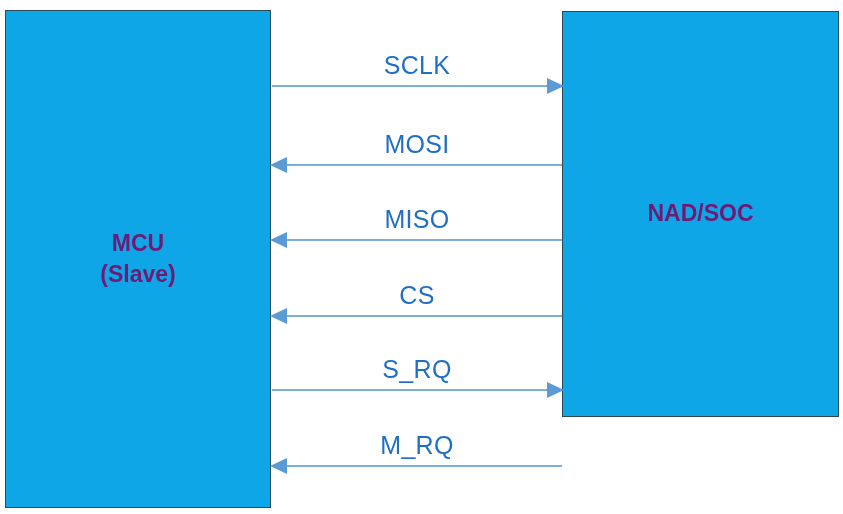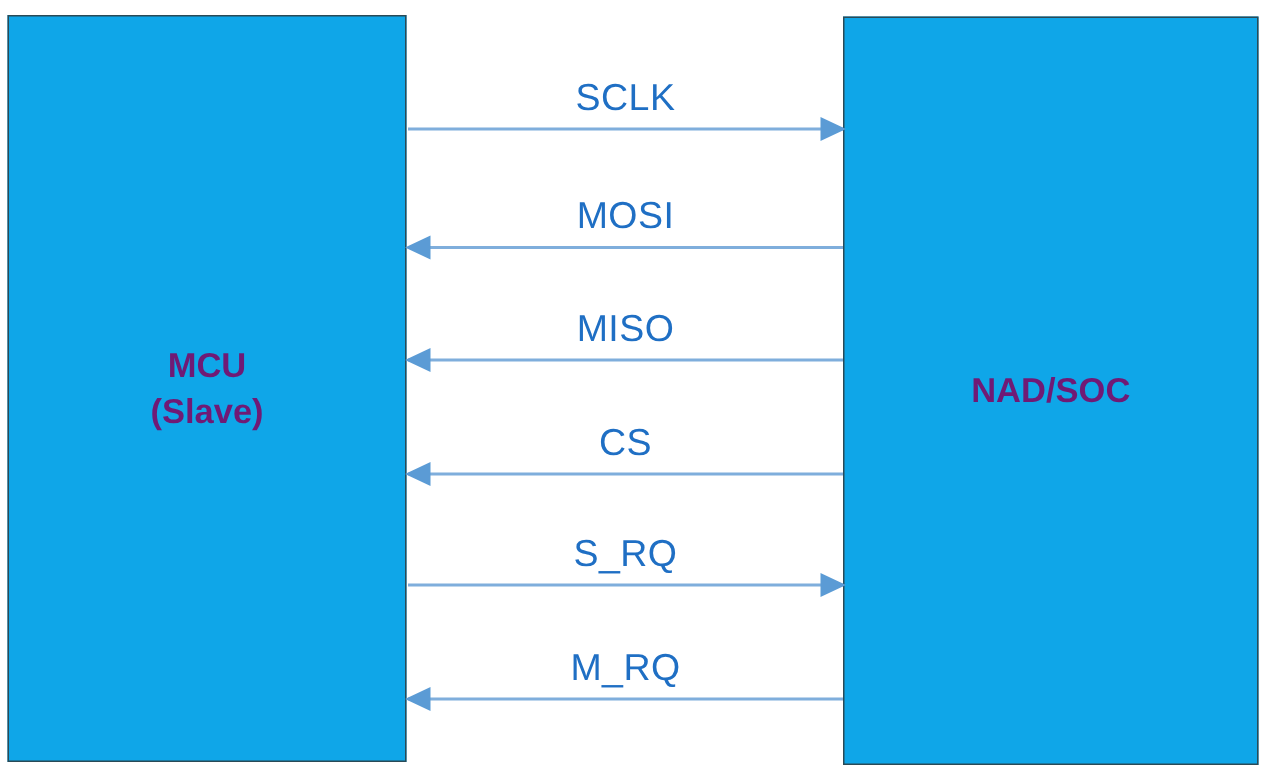--- a/index.html
+++ b/index.html
@@ -39,21 +39,21 @@
   #block-mcu {
     left: 5px;
     top: 10px;
     width: 266px;
     height: 498px;
   }
   #block-nad {
     left: 562px;
     top: 11px;
     width: 277px;
-    height: 499px;
+    height: 406px;
   }
   .block-line { display: block; }
 
   
   .signal {
     position: absolute;
     left: 270px;
     width: 294px;
     height: 0;
   }

